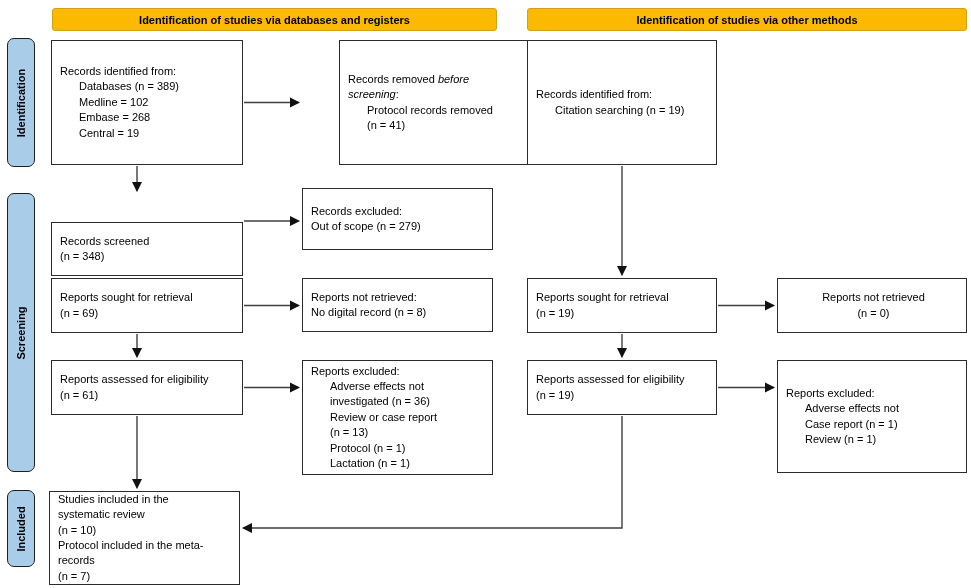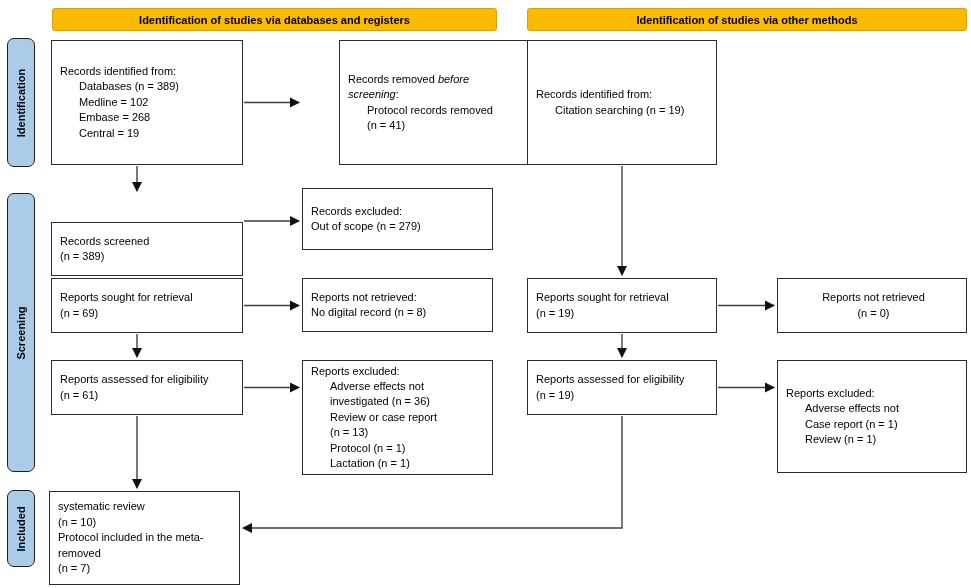--- a/index.html
+++ b/index.html
@@ -79,21 +79,21 @@
       <div class="line ind"><span>Central = 19</span></div>
     </div>
   <div class="box" style="left:302px; top:40px; width:191px; height:125px;margin-left:37px;">
       <div class="line"><span>Records removed </span><span class="em">before</span></div>
       <div class="line"><span class="em">screening</span><span>:</span></div>
       <div class="line ind"><span>Protocol records removed</span></div>
       <div class="line ind"><span>(n = 41)</span></div>
     </div>
   <div class="box" style="left:51px; top:194px; width:192px; height:54px;margin-top:28px;">
       <div class="line"><span>Records screened</span></div>
-      <div class="line"><span>(n = 389)</span></div>
+      <div class="line"><span>(n = 348)</span></div>
     </div>
   <div class="box" style="left:302px; top:188px; width:191px; height:62px;">
       <div class="line"><span>Records excluded:</span></div>
       <div class="line"><span>Out of scope (n = 279)</span></div>
     </div>
   <div class="box" style="left:51px; top:278px; width:192px; height:55px;">
       <div class="line"><span>Reports sought for retrieval</span></div>
       <div class="line"><span>(n = 69)</span></div>
     </div>
   <div class="box" style="left:302px; top:278px; width:191px; height:54px;">
@@ -107,24 +107,25 @@
   <div class="box" style="left:302px; top:360px; width:191px; height:115px;">
       <div class="line"><span>Reports excluded:</span></div>
       <div class="line ind"><span>Adverse effects not</span></div>
       <div class="line ind"><span>investigated (n = 36)</span></div>
       <div class="line ind"><span>Review or case report</span></div>
       <div class="line ind"><span>(n = 13)</span></div>
       <div class="line ind"><span>Protocol (n = 1)</span></div>
       <div class="line ind"><span>Lactation (n = 1)</span></div>
     </div>
   <div class="box" style="left:49px; top:491px; width:191px; height:94px;">
+      <div class="line"><span>Studies included in the</span></div>
       <div class="line"><span>systematic review</span></div>
       <div class="line"><span>(n = 10)</span></div>
       <div class="line"><span>Protocol included in the meta-</span></div>
-      <div class="line"><span>removed</span></div>
+      <div class="line"><span>records</span></div>
       <div class="line"><span>(n = 7)</span></div>
     </div>
 
   <div class="box" style="left:527px; top:40px; width:190px; height:125px;">
       <div class="line"><span>Records identified from:</span></div>
       <div class="line ind"><span>Citation searching (n = 19)</span></div>
     </div>
   <div class="box" style="left:527px; top:278px; width:190px; height:55px;">
       <div class="line"><span>Reports sought for retrieval</span></div>
       <div class="line"><span>(n = 19)</span></div>

